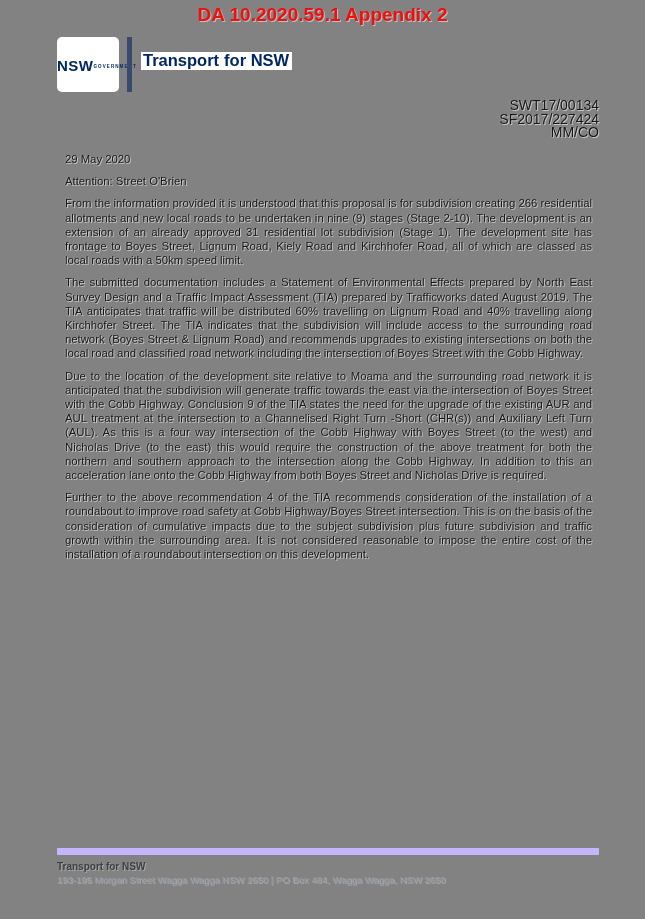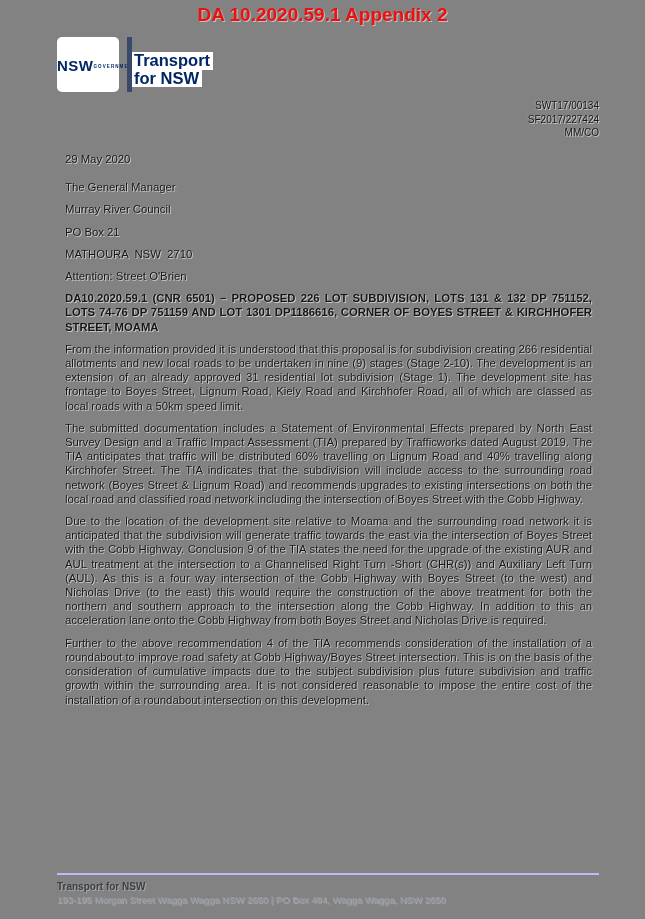--- a/index.html
+++ b/index.html
@@ -19,42 +19,42 @@
   
   .logo{position:absolute;left:57px;top:37px;display:flex;align-items:flex-start;}
   .nsw-box{
     width:62px;height:55px;background:#ffffff;border-radius:5px;
     display:flex;flex-direction:row;align-items:center;padding-top:2px;
   }
   .waratah{width:38px;height:26px;display:block;}
   .nsw-word{font-size:15px;font-weight:bold;color:#002664;line-height:14px;letter-spacing:.5px;}
   .gov-word{font-size:4.5px;font-weight:bold;color:#002664;letter-spacing:1.1px;margin-top:1px;}
   .logo-bar{width:5px;height:55px;background:#39496b;margin-left:8px;}
-  .agency{padding-top:15px;display:flex;flex-direction:column;align-items:flex-start;}
+  .agency{margin-left:9px;padding-top:15px;display:flex;flex-direction:row;align-items:flex-start;}
   .agency span{
     background:#ffffff;color:#002664;font-weight:bold;
     font-size:16.5px;line-height:17.5px;padding:0 3px 0 2px;
   }
 
   .refs{
     position:absolute;top:99px;right:46px;text-align:right;
-    font-size:10px;line-height:13.5px;
+    font-size:14px;line-height:13.5px;
   }
 
   .content{position:absolute;left:57px;top:144px;width:543px;font-size:11.3px;line-height:14.2px;}
   .content p{margin:8px;}
   .recipient{margin-top:14px;}
   .recipient p{white-space:pre-wrap;}
   .attention{margin-top:21px;}
   .subject{margin-top:26px;font-weight:bold;text-align:justify;}
   .body-p{margin-top:13px;text-align:justify;}
 
   .footer{
-    position:absolute;left:57px;right:46px;top:873px;
-    border-top:2px solid #c4b5fd;padding-top:5px;
+    position:absolute;left:57px;right:46px;top:848px;
+    border-top:7px solid #c4b5fd;padding-top:5px;
     font-size:9.5px;line-height:13px;color:#949ca6;
     text-shadow:1px 1px 0 rgba(255,255,255,.3);
   }
   .footer .org{font-size:10px;font-weight:bold;color:#3a4046;}
 </style>
 </head>
 <body>
 
 <div class="page">
 
@@ -78,30 +78,23 @@
 
   <div class="refs halo">
     <div>SWT17/00134</div>
     <div>SF2017/227424</div>
     <div>MM/CO</div>
   </div>
 
   <div class="content halo">
     <p class="date">29 May 2020</p>
 
-    <div class="recipient">
-      <p>The General Manager</p>
-      <p>Murray River Council</p>
-      <p>PO Box 21</p>
-      <p>MATHOURA  NSW  2710</p>
-    </div>
 
     <p class="attention">Attention: Street O'Brien</p>
 
-    <p class="subject">DA10.2020.59.1 (CNR 6501) – PROPOSED 226 LOT SUBDIVISION, LOTS 131 &amp; 132 DP 751152, LOTS 74-76 DP 751159 AND LOT 1301 DP1186616, CORNER OF BOYES STREET &amp; KIRCHHOFER STREET, MOAMA</p>
 
     <p class="body-p">From the information provided it is understood that this proposal is for subdivision creating 266 residential allotments and new local roads to be undertaken in nine (9) stages (Stage 2-10). The development is an extension of an already approved 31 residential lot subdivision (Stage 1). The development site has frontage to Boyes Street, Lignum Road, Kiely Road and Kirchhofer Road, all of which are classed as local roads with a 50km speed limit.</p>
     <p class="body-p">The submitted documentation includes a Statement of Environmental Effects prepared by North East Survey Design and a Traffic Impact Assessment (TIA) prepared by Trafficworks dated August 2019. The TIA anticipates that traffic will be distributed 60% travelling on Lignum Road and 40% travelling along Kirchhofer Street. The TIA indicates that the subdivision will include access to the surrounding road network (Boyes Street &amp; Lignum Road) and recommends upgrades to existing intersections on both the local road and classified road network including the intersection of Boyes Street with the Cobb Highway.</p>
     <p class="body-p">Due to the location of the development site relative to Moama and the surrounding road network it is anticipated that the subdivision will generate traffic towards the east via the intersection of Boyes Street with the Cobb Highway. Conclusion 9 of the TIA states the need for the upgrade of the existing AUR and AUL treatment at the intersection to a Channelised Right Turn -Short (CHR(s)) and Auxiliary Left Turn (AUL). As this is a four way intersection of the Cobb Highway with Boyes Street (to the west) and Nicholas Drive (to the east) this would require the construction of the above treatment for both the northern and southern approach to the intersection along the Cobb Highway. In addition to this an acceleration lane onto the Cobb Highway from both Boyes Street and Nicholas Drive is required.</p>
     <p class="body-p">Further to the above recommendation 4 of the TIA recommends consideration of the installation of a roundabout to improve road safety at Cobb Highway/Boyes Street intersection. This is on the basis of the consideration of cumulative impacts due to the subject subdivision plus future subdivision and traffic growth within the surrounding area. It is not considered reasonable to impose the entire cost of the installation of a roundabout intersection on this development.</p>
   </div>
 
   <div class="footer">
     <div class="org">Transport for NSW</div>
     <div>193-195 Morgan Street Wagga Wagga NSW 2650 | PO Box 484, Wagga Wagga, NSW 2650</div>

